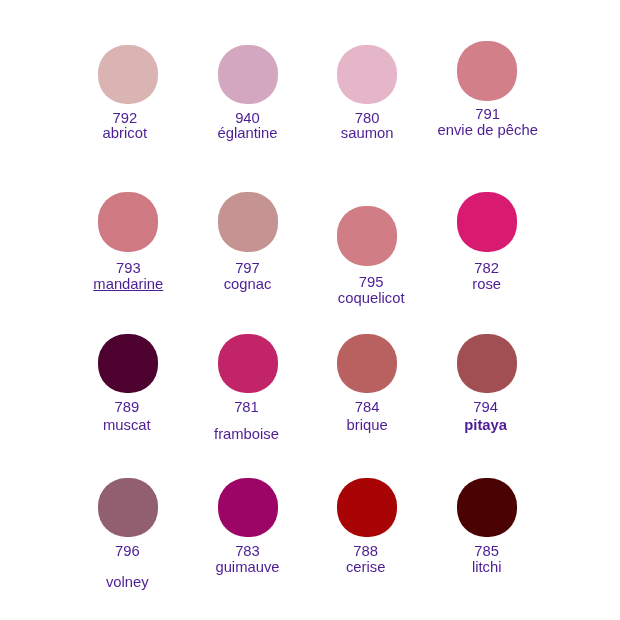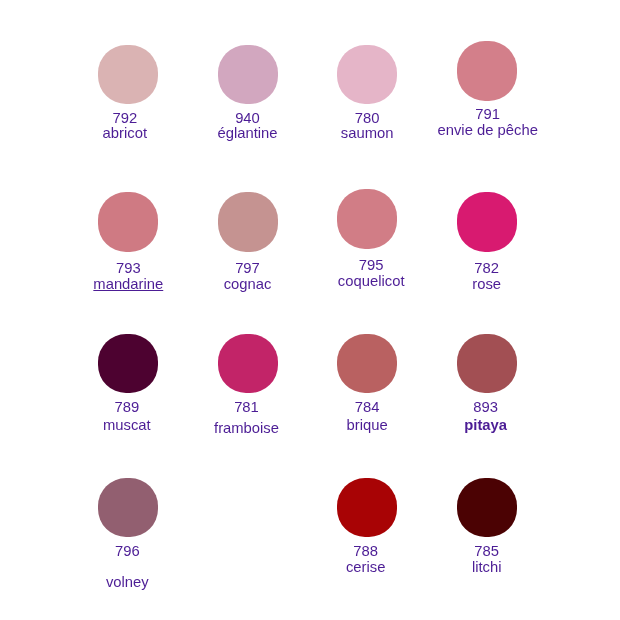--- a/index.html
+++ b/index.html
@@ -61,21 +61,21 @@
       <div class="name" style="margin-top: 0.5px; text-decoration: underline;">mandarine</div>
     </div>
   </div>
     <div class="swatch-cell" style="left: 187.5px; top: 192.4px;">
     <div class="chip" style="background: rgb(197, 147, 145);"></div>
     <div class="labels" style="padding-top: 69px; left: 0px;">
       <div class="code">797</div>
       <div class="name" style="margin-top: 0.5px;">cognac</div>
     </div>
   </div>
-    <div class="swatch-cell" style="left: 307.2px; top: 189px;">
+    <div class="swatch-cell" style="left: 307.2px; top: 206px;">
     <div class="chip" style="background: rgb(209, 125, 134);"></div>
     <div class="labels" style="padding-top: 69px; left: 4px;">
       <div class="code">795</div>
       <div class="name" style="margin-top: 0.5px;">coquelicot</div>
     </div>
   </div>
     <div class="swatch-cell" style="left: 426.7px; top: 192.4px;">
     <div class="chip" style="background: rgb(216, 26, 112);"></div>
     <div class="labels" style="padding-top: 69px; left: 0px;">
       <div class="code">782</div>
@@ -86,42 +86,49 @@
     <div class="chip" style="background: rgb(77, 2, 48);"></div>
     <div class="labels" style="padding-top: 66.5px; left: -1.5px;">
       <div class="code">789</div>
       <div class="name" style="margin-top: 1.9px;">muscat</div>
     </div>
   </div>
     <div class="swatch-cell" style="left: 187.5px; top: 333.7px;">
     <div class="chip" style="background: rgb(194, 36, 104);"></div>
     <div class="labels" style="padding-top: 66.5px; left: -1px;">
       <div class="code">781</div>
-      <div class="name" style="margin-top: 5px;">framboise</div>
+      <div class="name" style="margin-top: 11px;">framboise</div>
     </div>
   </div>
     <div class="swatch-cell" style="left: 307.2px; top: 333.7px;">
     <div class="chip" style="background: rgb(185, 97, 97);"></div>
     <div class="labels" style="padding-top: 66.5px; left: 0px;">
       <div class="code">784</div>
       <div class="name" style="margin-top: 1.9px;">brique</div>
     </div>
   </div>
     <div class="swatch-cell" style="left: 426.7px; top: 333.7px;">
     <div class="chip" style="background: rgb(162, 79, 83);"></div>
     <div class="labels" style="padding-top: 66.5px; left: -1px;">
-      <div class="code">893</div>
+      <div class="code">794</div>
       <div class="name" style="margin-top: 1.9px; font-weight: bold;">pitaya</div>
     </div>
   </div>
     <div class="swatch-cell" style="left: 68.3px; top: 477.5px;">
     <div class="chip" style="background: rgb(146, 95, 112);"></div>
     <div class="labels" style="padding-top: 66.9px; left: -1px;">
       <div class="code">796</div>
       <div class="name" style="margin-top: 15px;">volney</div>
+    </div>
+  </div>
+    <div class="swatch-cell" style="left: 187.5px; top: 477.5px;">
+    <div class="chip" style="background: rgb(156, 5, 102);"></div>
+    <div class="labels" style="padding-top: 66.9px; left: 0px;">
+      <div class="code">783</div>
+      <div class="name" style="margin-top: 0px;">guimauve</div>
     </div>
   </div>
     <div class="swatch-cell" style="left: 307.2px; top: 477.5px;">
     <div class="chip" style="background: rgb(168, 3, 5);"></div>
     <div class="labels" style="padding-top: 66.9px; left: -1.5px;">
       <div class="code">788</div>
       <div class="name" style="margin-top: 0px;">cerise</div>
     </div>
   </div>
     <div class="swatch-cell" style="left: 426.7px; top: 477.5px;">

